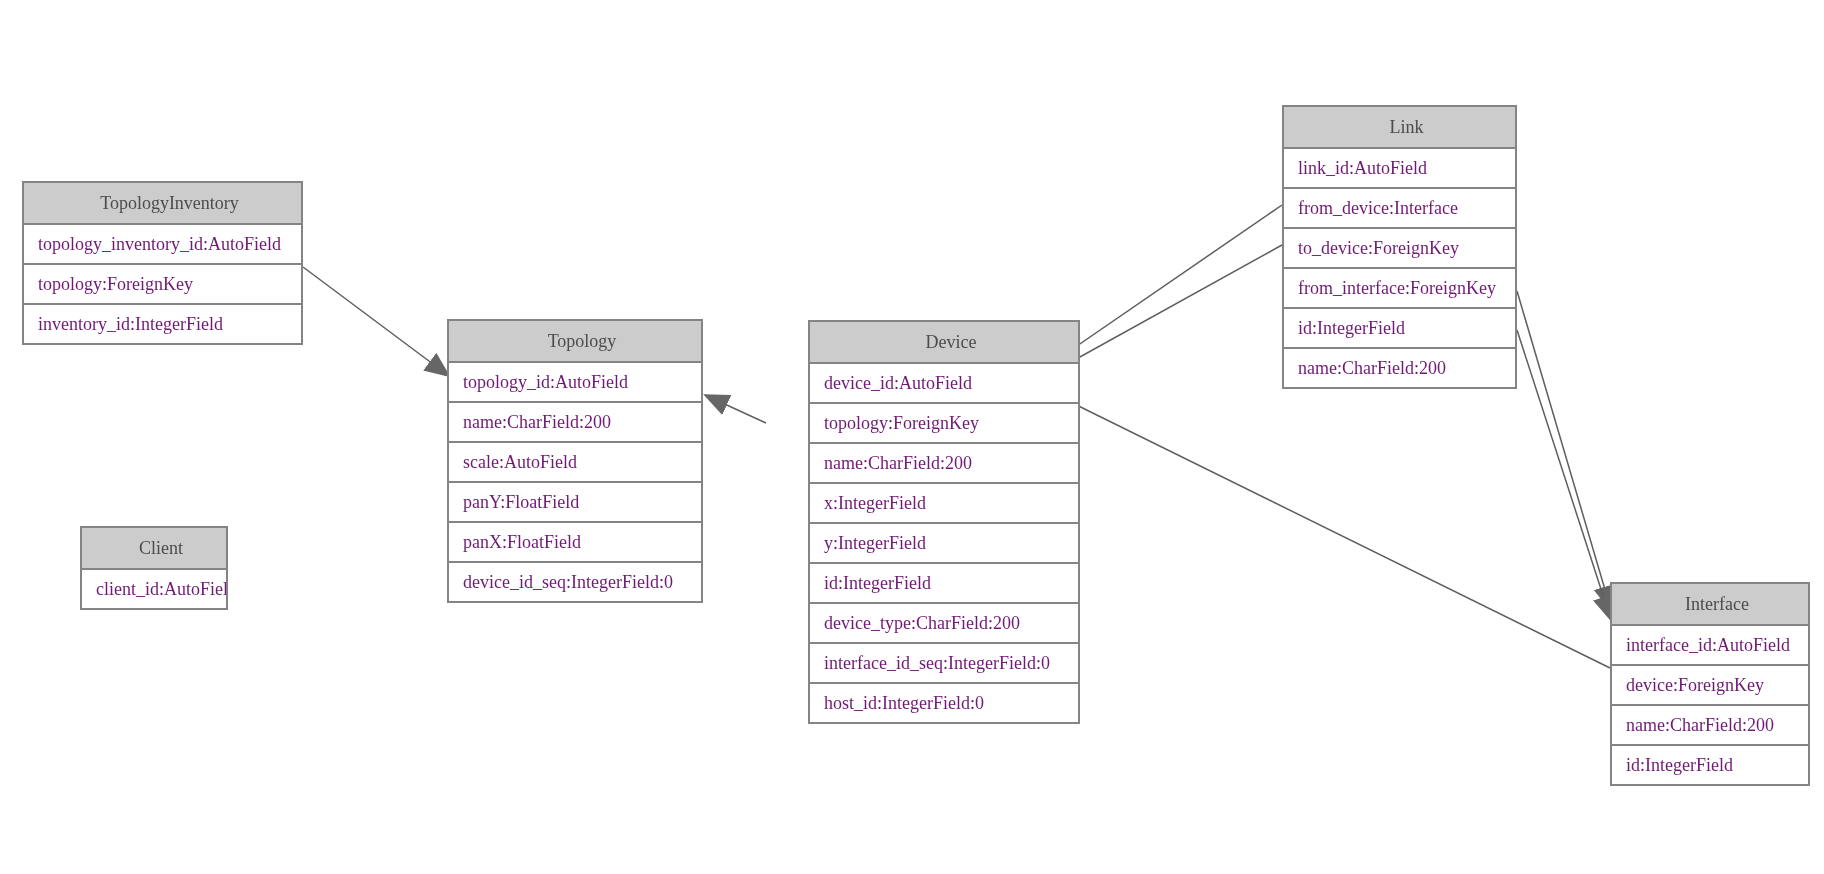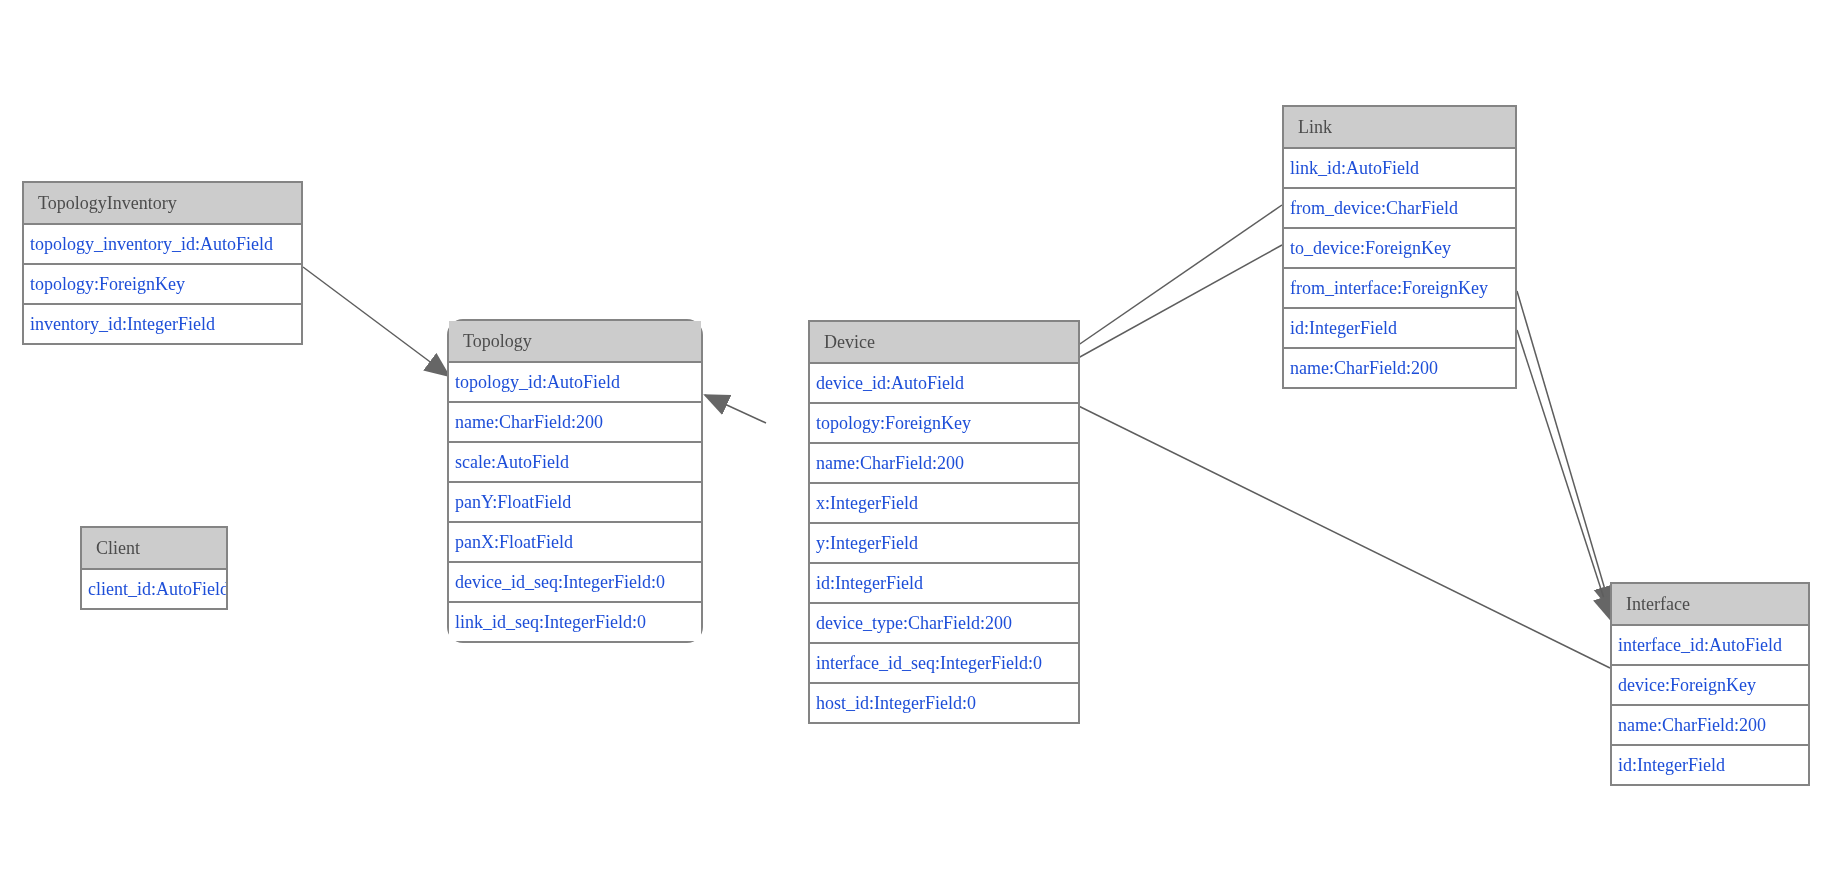--- a/index.html
+++ b/index.html
@@ -34,40 +34,41 @@
     box-sizing: border-box;
     height: 42px;
     line-height: 40px;
     background: #cccccc;
     border-bottom: 2px solid #848484;
     padding-left: 14px;
     font-size: 18px;
     color: #4c4c4c;
     white-space: nowrap;
     overflow: hidden;
+    text-align: center;
   }
   .entity .row {
     box-sizing: border-box;
     height: 40px;
     line-height: 38px;
     border-bottom: 2px solid #848484;
-    padding-left: 6px;
+    padding-left: 14px;
     font-size: 18px;
-    color: #1d4ed8;
+    color: #701a75;
     background: #ffffff;
     white-space: nowrap;
     overflow: hidden;
   }
   .entity .row:last-child {
     border-bottom: none;
     height: 38px;
   }
   
   #ent-topology-inventory { left: 22px;   top: 181px; width: 281px; }
-  #ent-topology           { left: 447px;  top: 319px; width: 256px; border-radius: 16px; }
+  #ent-topology           { left: 447px;  top: 319px; width: 256px; }
   #ent-client             { left: 80px;   top: 526px; width: 148px; }
   #ent-device             { left: 766px;  top: 320px; width: 272px; margin-left: 42px; }
   #ent-link               { left: 1282px; top: 105px; width: 235px; }
   #ent-interface          { left: 1610px; top: 567px; width: 200px; margin-top: 15px; }
 </style>
 </head>
 <body>
 
 <div id="canvas">
 
@@ -96,21 +97,20 @@
   </div>
 
   <div class="entity" id="ent-topology">
     <div class="header">Topology</div>
     <div class="row">topology_id:AutoField</div>
     <div class="row">name:CharField:200</div>
     <div class="row">scale:AutoField</div>
     <div class="row">panY:FloatField</div>
     <div class="row">panX:FloatField</div>
     <div class="row">device_id_seq:IntegerField:0</div>
-    <div class="row">link_id_seq:IntegerField:0</div>
   </div>
 
   <div class="entity" id="ent-client">
     <div class="header">Client</div>
     <div class="row">client_id:AutoField</div>
   </div>
 
   <div class="entity" id="ent-device">
     <div class="header">Device</div>
     <div class="row">device_id:AutoField</div>
@@ -120,21 +120,21 @@
     <div class="row">y:IntegerField</div>
     <div class="row">id:IntegerField</div>
     <div class="row">device_type:CharField:200</div>
     <div class="row">interface_id_seq:IntegerField:0</div>
     <div class="row">host_id:IntegerField:0</div>
   </div>
 
   <div class="entity" id="ent-link">
     <div class="header">Link</div>
     <div class="row">link_id:AutoField</div>
-    <div class="row">from_device:CharField</div>
+    <div class="row">from_device:Interface</div>
     <div class="row">to_device:ForeignKey</div>
     <div class="row">from_interface:ForeignKey</div>
     <div class="row">id:IntegerField</div>
     <div class="row">name:CharField:200</div>
   </div>
 
   <div class="entity" id="ent-interface">
     <div class="header">Interface</div>
     <div class="row">interface_id:AutoField</div>
     <div class="row">device:ForeignKey</div>

